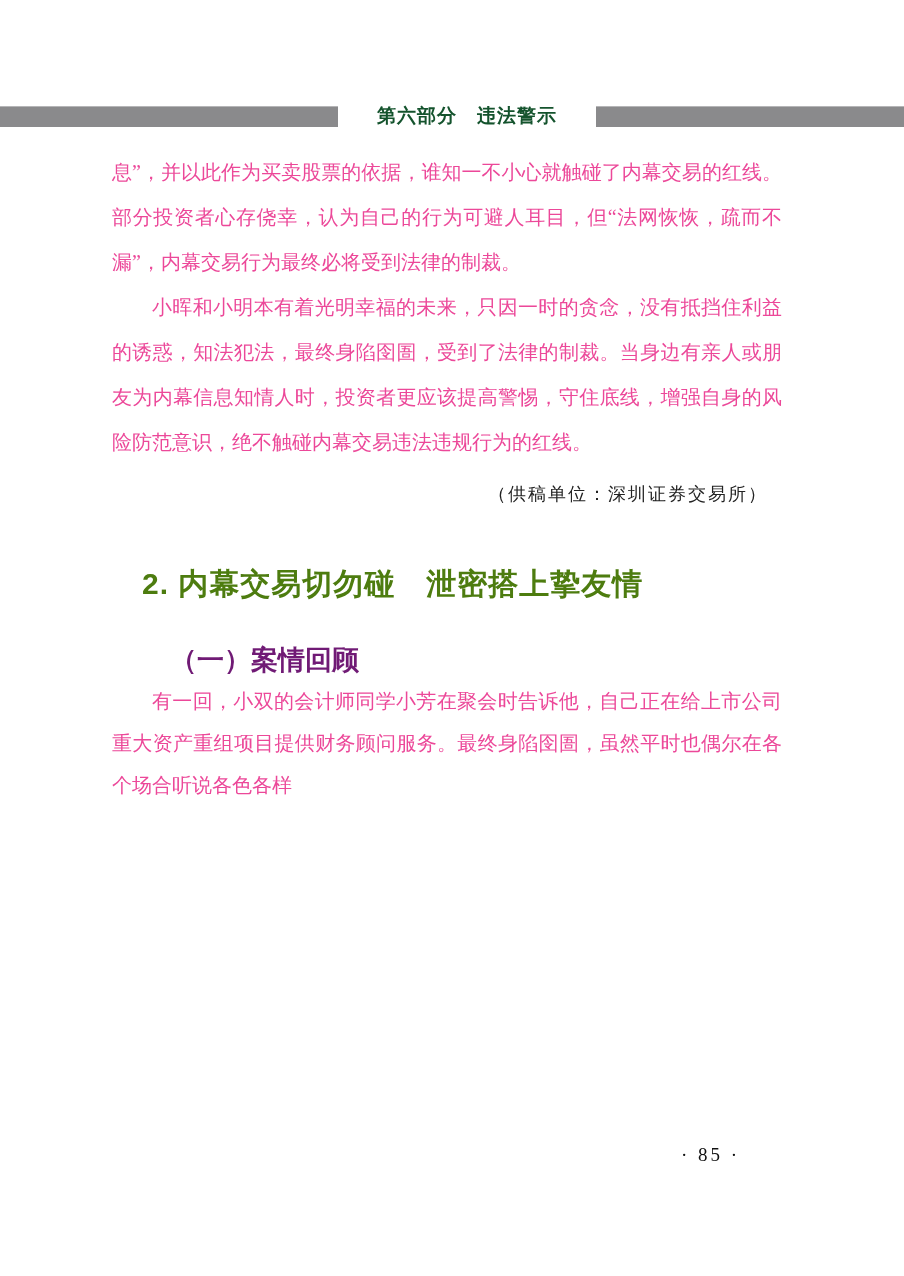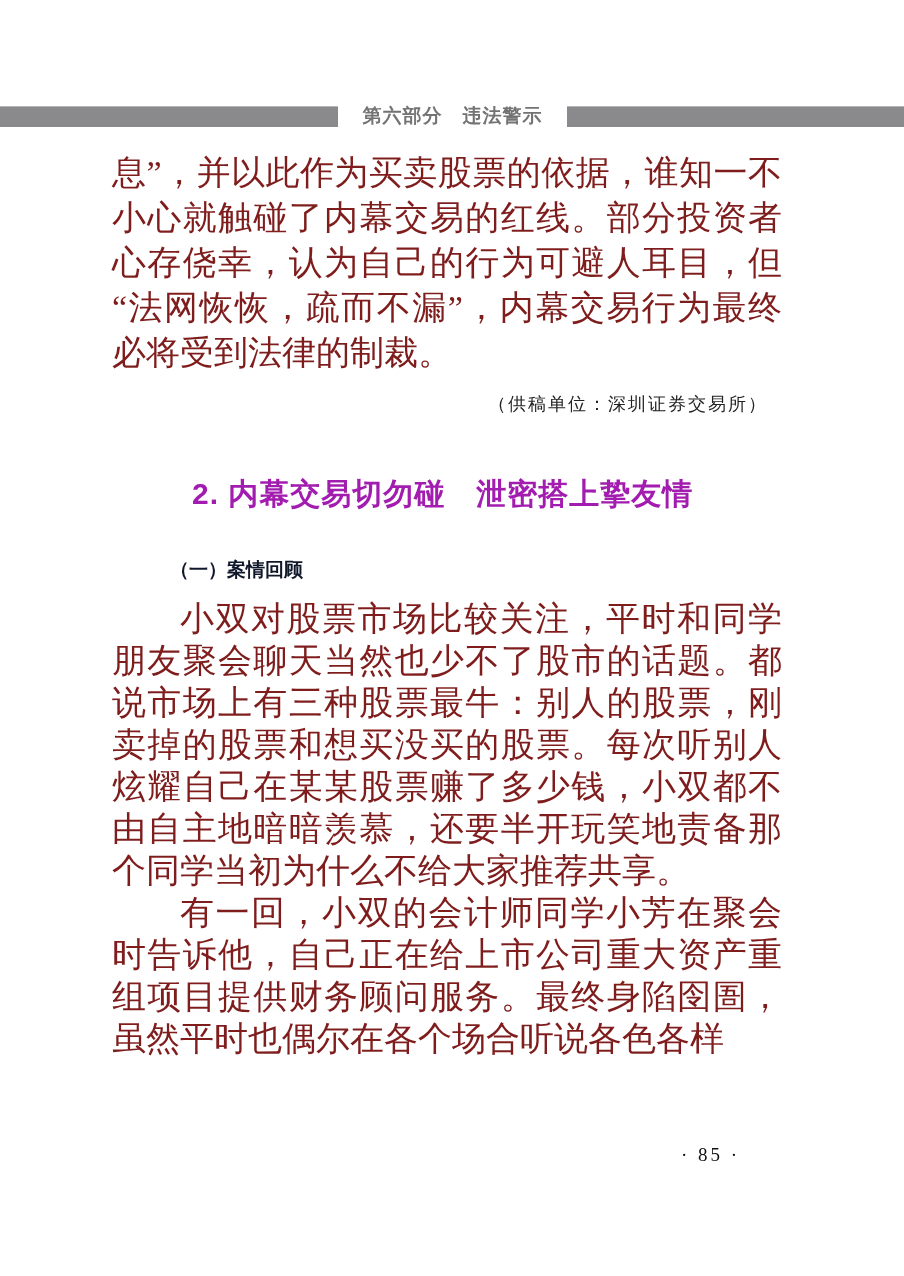--- a/index.html
+++ b/index.html
@@ -28,74 +28,74 @@
     align-items: center;
   }
   .header-bar {
     height: 21px;
     background: #8a8a8c;
     box-shadow: inset 0 1px 0 #b5b5b7;
   }
   .header-bar.left { width: 338px; }
   .header-bar.right { flex: 1; }
   .header-title {
-    width: 229px;
+    width: 258px;
     text-align: center;
     font-family: "Liberation Sans", "DejaVu Sans", sans-serif;
     font-weight: bold;
     font-size: 19px;
     letter-spacing: 1px;
-    color: #737373;
+    color: #14532d;
     white-space: nowrap;
   }
 
   
   .content {
     position: absolute;
     left: 112px;
     top: 150px;
     width: 670px;
   }
   .body-para {
     margin: 0;
-    font-size: 34px;
+    font-size: 20px;
     line-height: 45px;
     text-align: justify;
     text-justify: inter-character;
-    color: #7f1d1d;
+    color: #ec4899;
   }
   .body-para.indent { text-indent: 2em; }
 
   .attribution {
     margin: 7px 0 0 0;
     font-size: 18px;
     line-height: 45px;
     text-align: right;
     padding-right: 14px;
     letter-spacing: 2px;
     color: #222222;
   }
 
   .section-heading {
-    margin: 47px 0 0 80px;
+    margin: 47px 0 0 30px;
     font-family: "Liberation Sans", "DejaVu Sans", sans-serif;
     font-weight: bold;
     font-size: 30px;
     line-height: 40px;
     letter-spacing: 1px;
-    color: #a21caf;
+    color: #4d7c0f;
     white-space: nowrap;
   }
   .subsection-heading {
     margin: 36px 0 0 58px;
     font-family: "Liberation Sans", "DejaVu Sans", sans-serif;
     font-weight: bold;
-    font-size: 19px;
+    font-size: 27px;
     line-height: 40px;
-    color: #0f172a;
+    color: #701a75;
     white-space: nowrap;
   }
   .section-body .body-para {
     line-height: 42px;
   }
   .section-body .body-para.first {
     margin-top: 8px;
   }
 
   
@@ -117,29 +117,29 @@
   <div class="running-header">
     <div class="header-bar left"></div>
     <div class="header-title">第六部分　违法警示</div>
     <div class="header-bar right"></div>
   </div>
 
   <div class="content">
 
     <p class="body-para">息”，并以此作为买卖股票的依据，谁知一不小心就触碰了内幕交易的红线。部分投资者心存侥幸，认为自己的行为可避人耳目，但“法网恢恢，疏而不漏”，内幕交易行为最终必将受到法律的制裁。</p>
 
+    <p class="body-para indent">小晖和小明本有着光明幸福的未来，只因一时的贪念，没有抵挡住利益的诱惑，知法犯法，最终身陷囹圄，受到了法律的制裁。当身边有亲人或朋友为内幕信息知情人时，投资者更应该提高警惕，守住底线，增强自身的风险防范意识，绝不触碰内幕交易违法违规行为的红线。</p>
 
     <p class="attribution">（供稿单位：深圳证券交易所）</p>
 
     <h2 class="section-heading">2. 内幕交易切勿碰　泄密搭上挚友情</h2>
 
     <h3 class="subsection-heading">（一）案情回顾</h3>
 
     <div class="section-body">
-      <p class="body-para indent first">小双对股票市场比较关注，平时和同学朋友聚会聊天当然也少不了股市的话题。都说市场上有三种股票最牛：别人的股票，刚卖掉的股票和想买没买的股票。每次听别人炫耀自己在某某股票赚了多少钱，小双都不由自主地暗暗羡慕，还要半开玩笑地责备那个同学当初为什么不给大家推荐共享。</p>
 
       <p class="body-para indent">有一回，小双的会计师同学小芳在聚会时告诉他，自己正在给上市公司重大资产重组项目提供财务顾问服务。最终身陷囹圄，虽然平时也偶尔在各个场合听说各色各样</p>
     </div>
 
   </div>
 
   <div class="page-number">· 85 ·</div>
 
 </div>
 

